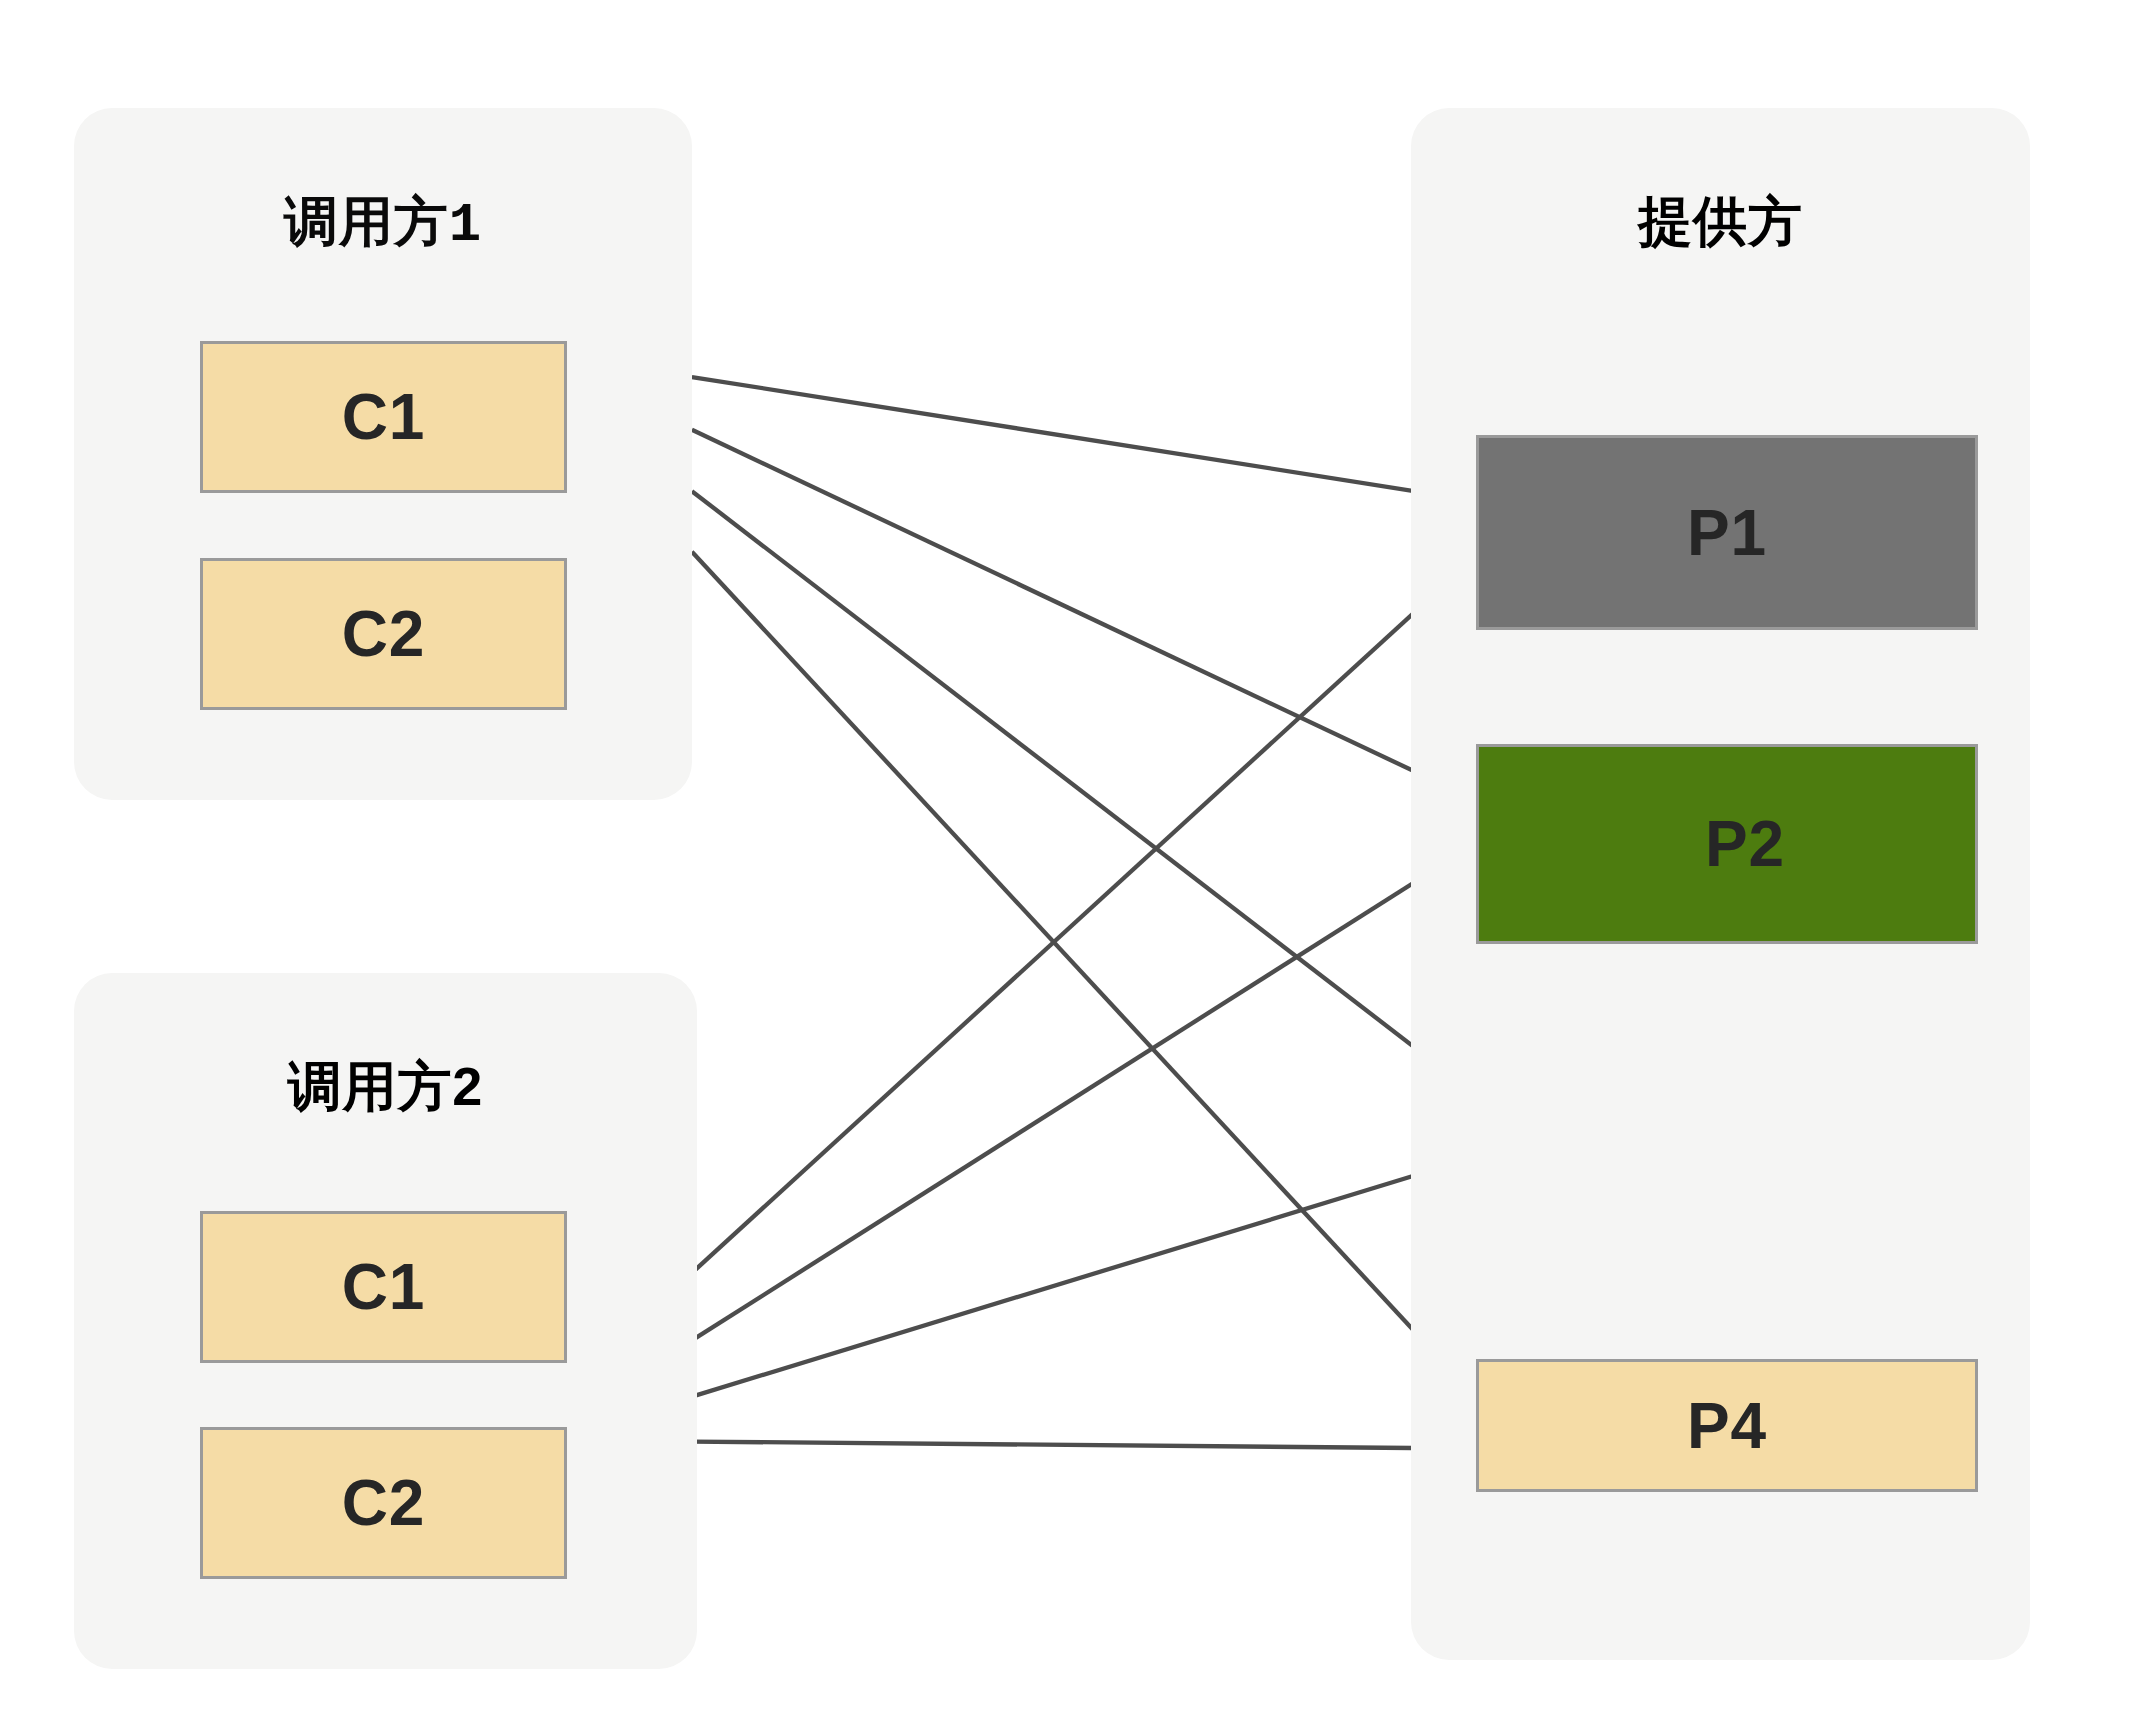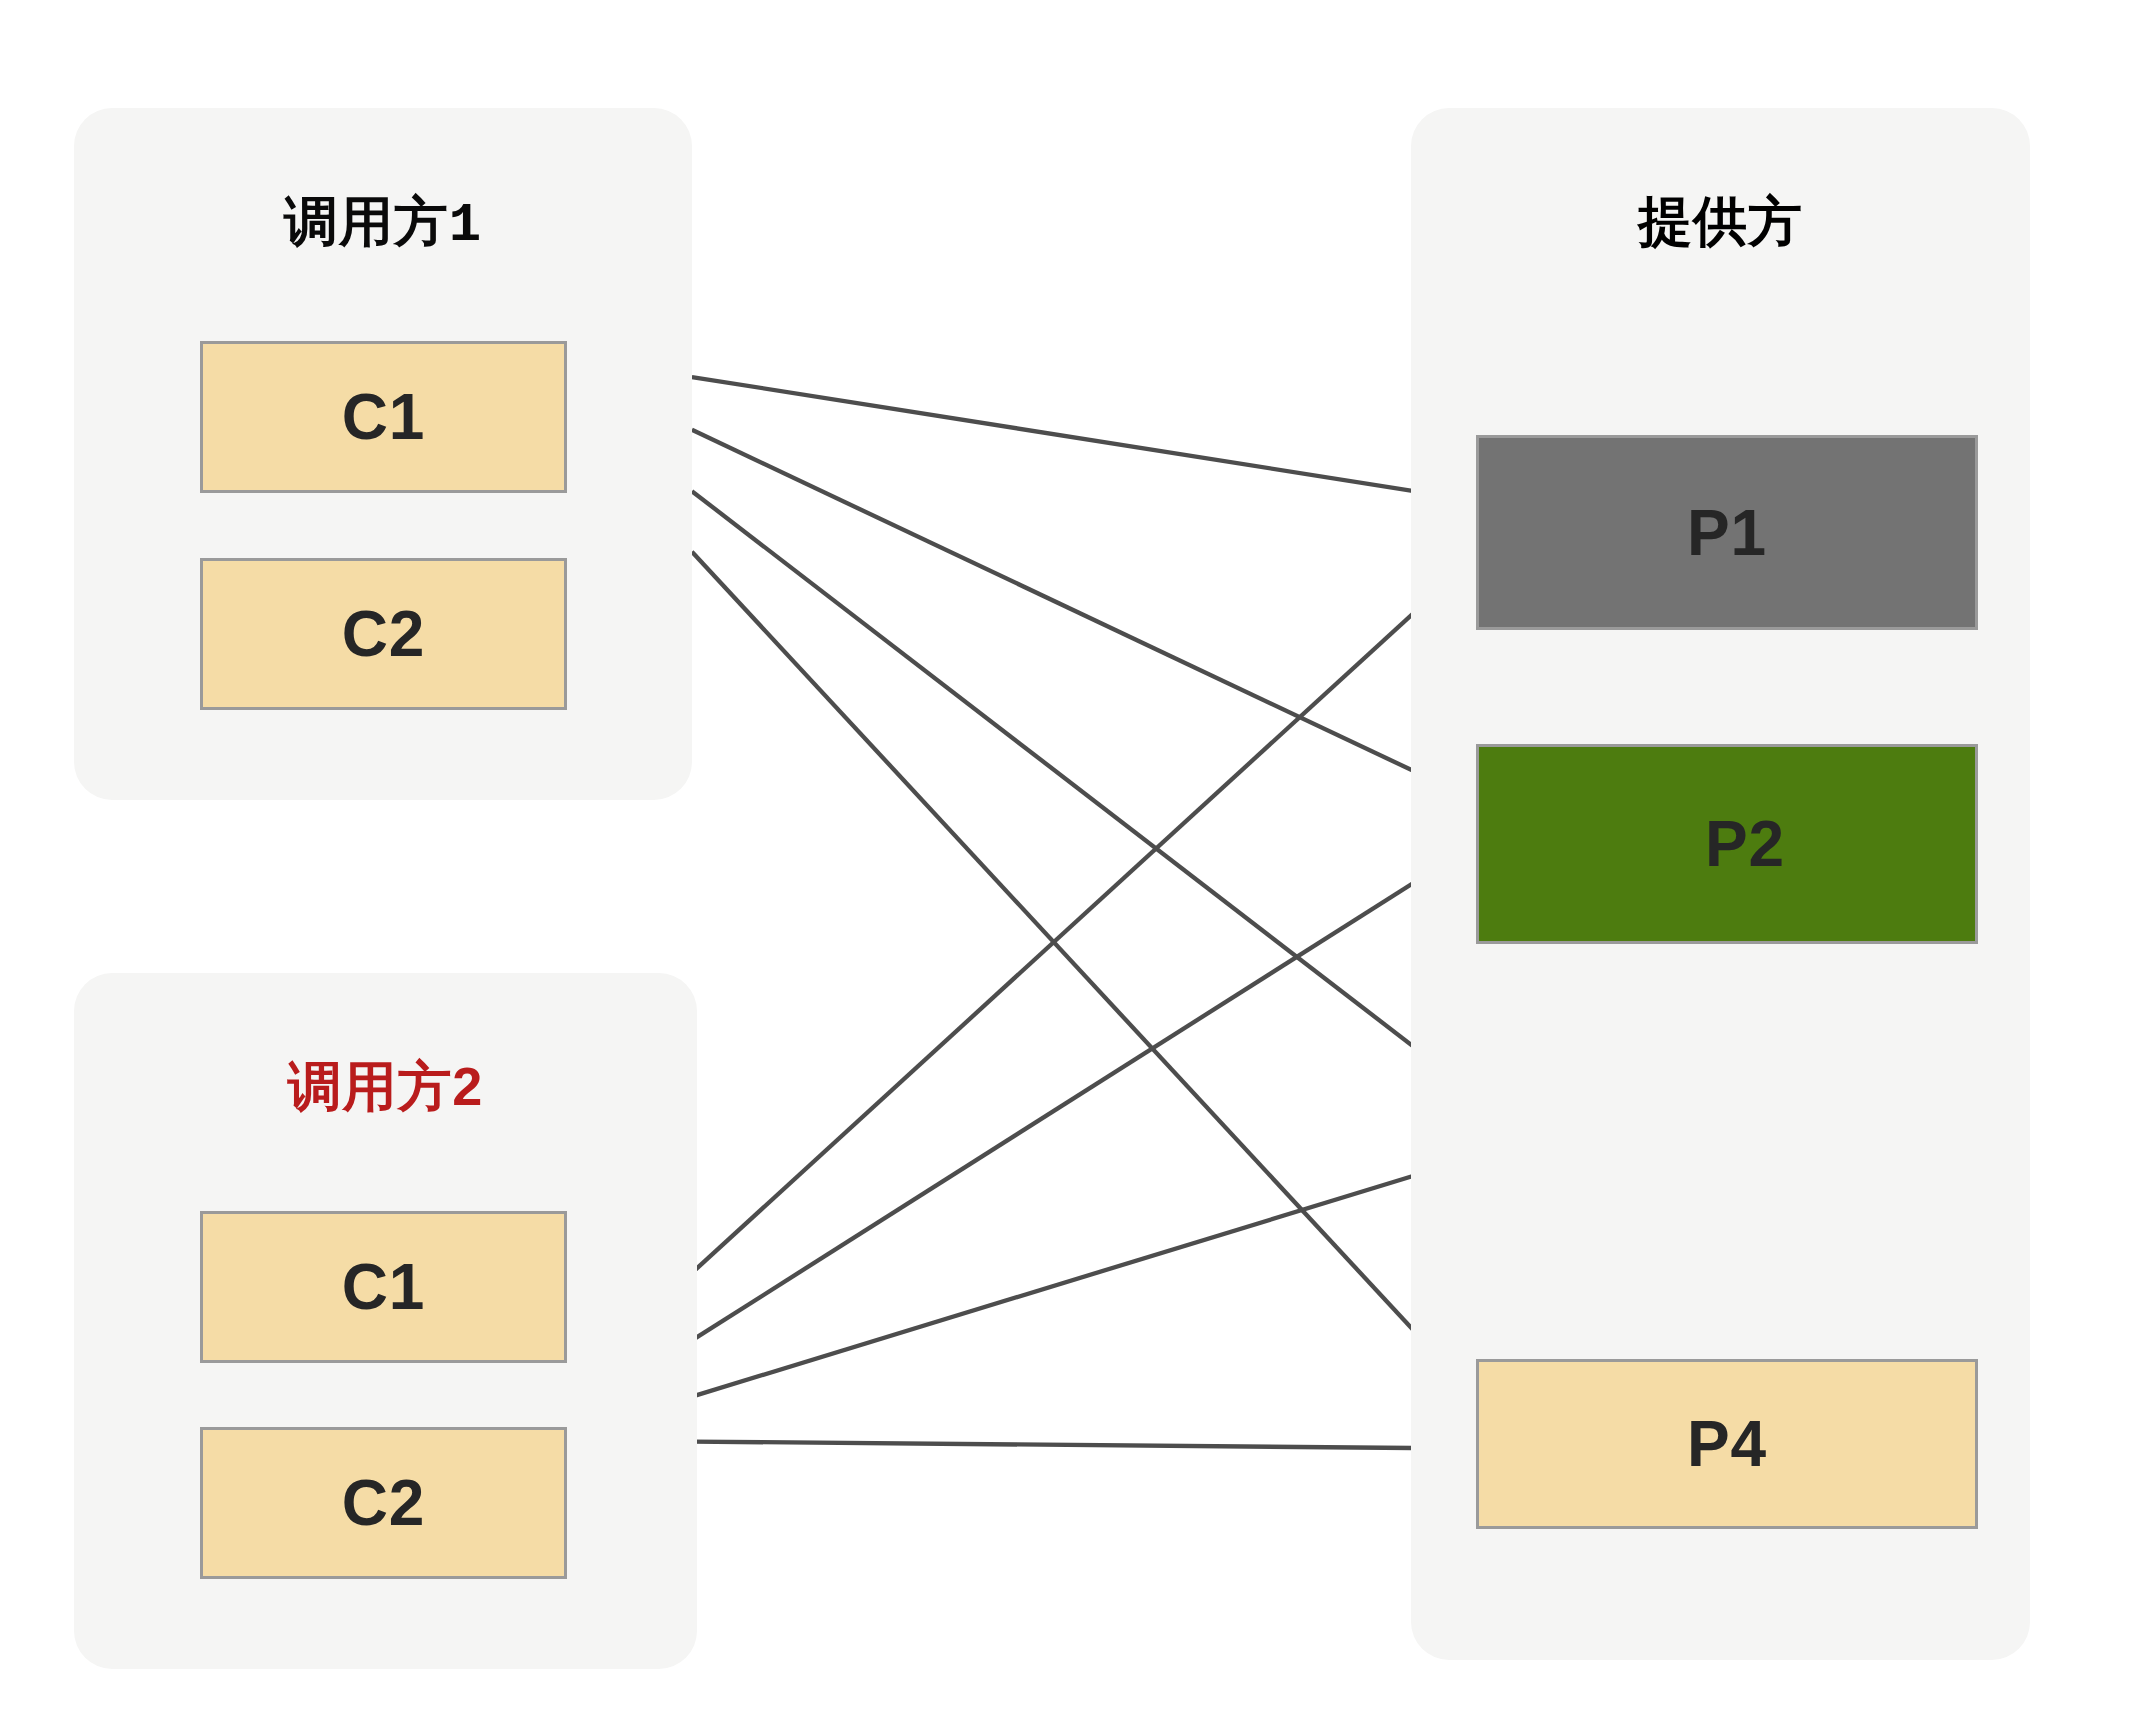--- a/index.html
+++ b/index.html
@@ -74,25 +74,25 @@
         <line x1="800" y1="1667" x2="1699" y2="1675" stroke="#4d4d4d" stroke-width="5" marker-end="url(#arrowhead)"></line>
       </g>
   </svg>
   <div id="panel-layer">
       <div class="panel" style="left: 74px; top: 108px; width: 618px; height: 692px; background: rgb(245, 245, 244);">
         <div class="panel-title" style="top: 78px; font-size: 54px; color: rgb(10, 10, 10); font-family: Liberation Mono, monospace;">调用方1</div>
         <div class="node" style="left: 126px; top: 233px; width: 367px; height: 152px; background: rgb(245, 220, 166); border-color: rgb(154, 154, 154);">C1</div>
         <div class="node" style="left: 126px; top: 450px; width: 367px; height: 152px; background: rgb(245, 220, 166); border-color: rgb(154, 154, 154);">C2</div>
       </div>
       <div class="panel" style="left: 74px; top: 973px; width: 623px; height: 696px; background: rgb(245, 245, 244);">
-        <div class="panel-title" style="top: 78px; font-size: 54px; color: #b91c1c;">调用方2</div>
+        <div class="panel-title" style="top: 78px; font-size: 54px; color: #000000;">调用方2</div>
         <div class="node" style="left: 126px; top: 238px; width: 367px; height: 152px; background: rgb(245, 220, 166); border-color: rgb(154, 154, 154);">C1</div>
         <div class="node" style="left: 126px; top: 454px; width: 367px; height: 152px; background: rgb(245, 220, 166); border-color: rgb(154, 154, 154);">C2</div>
       </div>
       <div class="panel" style="left: 1411px; top: 108px; width: 619px; height: 1552px; background: rgb(245, 245, 244);">
         <div class="panel-title" style="top: 78px; font-size: 54px; color: #000000;">提供方</div>
         <div class="node" style="left: 65px; top: 327px; width: 502px; height: 195px; background: #737373; border-color: rgb(154, 154, 154);">P1</div>
         <div class="node" style="left: 65px; top: 636px; width: 502px; height: 200px; background: #4d7c0f; border-color: rgb(154, 154, 154); padding-left: 36px;">P2</div>
-        <div class="node" style="left: 65px; top: 1251px; width: 502px; height: 170px; background: rgb(245, 220, 166); border-color: rgb(154, 154, 154);">P4</div>
+        <div class="node" style="left: 65px; top: 1251px; width: 502px; height: 133px; background: rgb(245, 220, 166); border-color: rgb(154, 154, 154);">P4</div>
       </div>
     </div>
 </div>
 
 
 </body></html>

